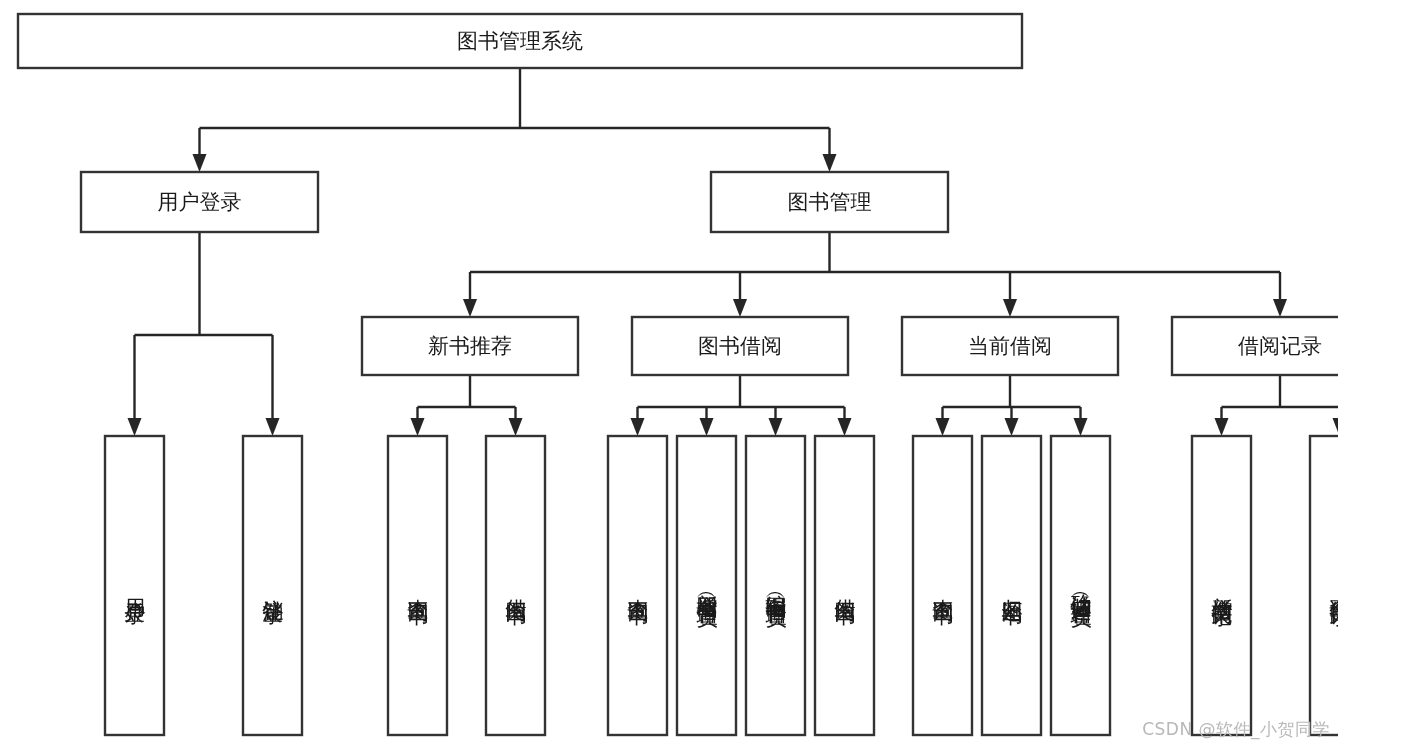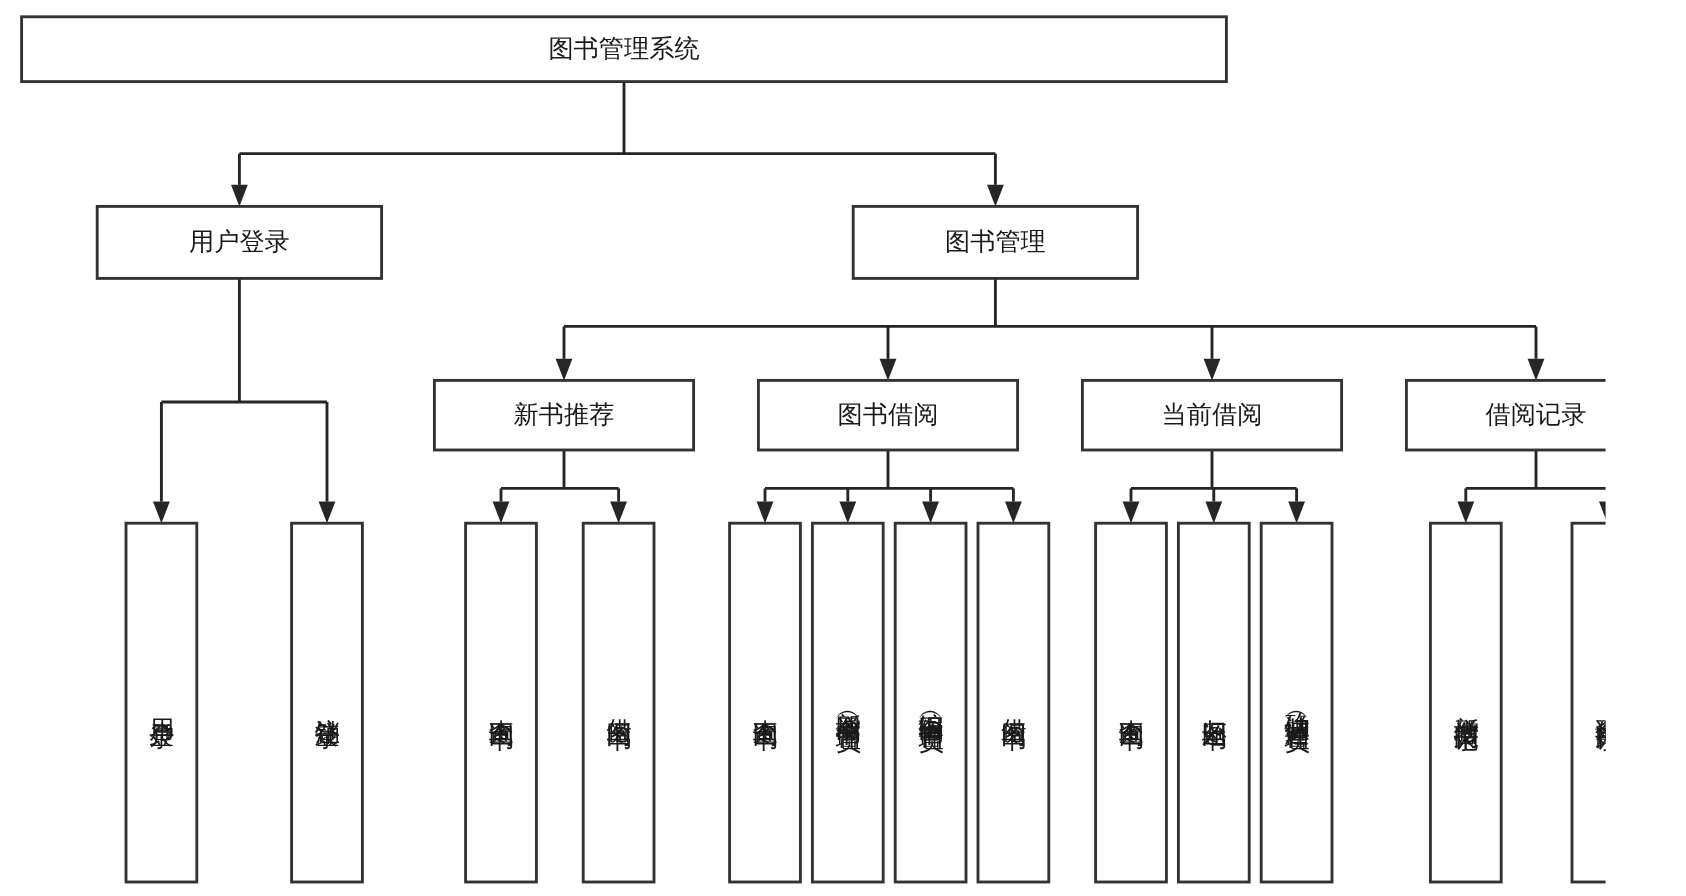--- a/index.html
+++ b/index.html
@@ -211,14 +211,15 @@
         <span class="leaf-label">确认归还（管理员）</span>
       </div>
       <div class="leaf-label-wrap" style="left: 1192px; top: 436px; width: 59px; height: 299px;">
         <span class="leaf-label">新增借阅记录</span>
       </div>
       <div class="leaf-label-wrap" style="left: 1310px; top: 436px; width: 59px; height: 299px;">
         <span class="leaf-label">查询借阅记录</span>
       </div>
     </div>
 
+  <div class="watermark">CSDN @软件_小贺同学</div>
 
 </div>
 
 </body></html>

